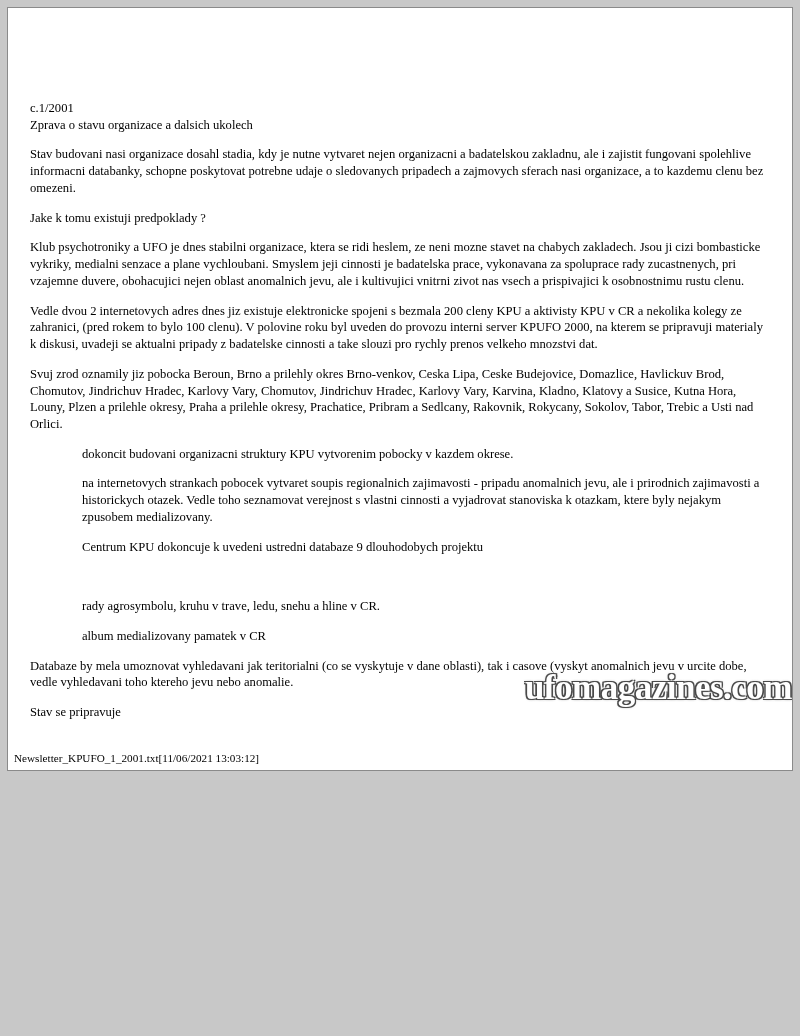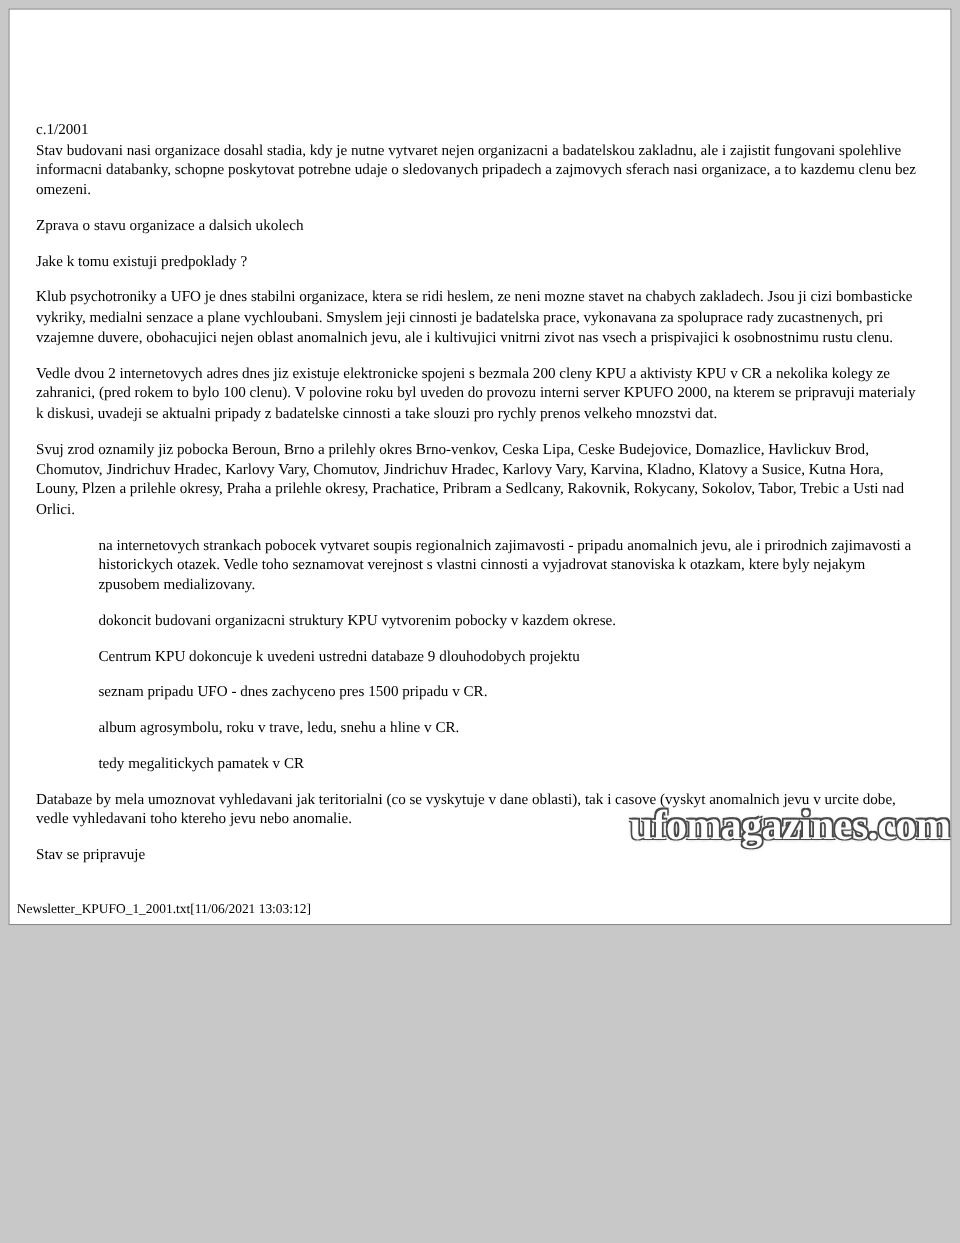--- a/index.html
+++ b/index.html
@@ -88,35 +88,35 @@
   }
 </style>
 </head>
 <body>
 
 <div class="page">
 
   <div class="doc-body">
 
     <p class="para tight heading-line">c.1/2001</p>
+    <p class="para">Zprava o stavu organizace a dalsich ukolech</p>
+
     <p class="para"> Stav budovani nasi organizace dosahl stadia, kdy je nutne vytvaret nejen organizacni a badatelskou zakladnu, ale i zajistit fungovani spolehlive informacni databanky, schopne poskytovat potrebne udaje o sledovanych pripadech a zajmovych sferach nasi organizace, a to kazdemu clenu bez omezeni.</p>
-
-    <p class="para">Zprava o stavu organizace a dalsich ukolech</p>
     <p class="para">Jake k tomu existuji predpoklady ?</p>
     <p class="para">Klub psychotroniky a UFO je dnes stabilni organizace, ktera se ridi heslem, ze neni mozne stavet na chabych zakladech. Jsou ji cizi bombasticke vykriky, medialni senzace a plane vychloubani. Smyslem jeji cinnosti je badatelska prace, vykonavana za spoluprace rady zucastnenych, pri vzajemne duvere, obohacujici nejen oblast anomalnich jevu, ale i kultivujici vnitrni zivot nas vsech a prispivajici k osobnostnimu rustu clenu.</p>
     <p class="para">Vedle dvou 2 internetovych adres dnes jiz existuje elektronicke spojeni s bezmala 200 cleny KPU  a aktivisty KPU v CR a nekolika kolegy ze zahranici, (pred rokem to bylo 100 clenu). V polovine roku byl uveden do provozu interni server KPUFO 2000, na kterem se pripravuji materialy k diskusi, uvadeji se aktualni pripady z badatelske cinnosti a take slouzi pro rychly prenos velkeho mnozstvi dat.</p>
     <p class="para">Svuj zrod oznamily jiz pobocka Beroun, Brno a prilehly okres Brno-venkov, Ceska Lipa, Ceske Budejovice, Domazlice, Havlickuv Brod, Chomutov, Jindrichuv Hradec, Karlovy Vary, Chomutov, Jindrichuv Hradec, Karlovy Vary, Karvina, Kladno, Klatovy a Susice, Kutna Hora, Louny, Plzen a prilehle okresy, Praha a prilehle okresy, Prachatice, Pribram a Sedlcany, Rakovnik, Rokycany, Sokolov, Tabor, Trebic a Usti nad Orlici.</p>
 
+    <p class="list-item hang"><span class="marker">1.</span><span class="li-text">dokoncit budovani organizacni struktury KPU vytvorenim pobocky v kazdem okrese.</span></p>
     <p class="list-item hang"><span class="marker">2.</span><span class="li-text">na internetovych strankach pobocek vytvaret soupis regionalnich zajimavosti - pripadu anomalnich jevu, ale i prirodnich zajimavosti a historickych otazek. Vedle toho seznamovat verejnost s vlastni cinnosti a vyjadrovat stanoviska k otazkam, ktere byly nejakym zpusobem medializovany.</span></p>
-    <p class="list-item hang"><span class="marker">1.</span><span class="li-text">dokoncit budovani organizacni struktury KPU vytvorenim pobocky v kazdem okrese.</span></p>
     <p class="list-item hang"><span class="marker">3.</span><span class="li-text">Centrum KPU dokoncuje k uvedeni ustredni databaze 9 dlouhodobych projektu</span></p>
 
-    <p class="list-item hang"><span class="marker">b)</span><span class="li-text">seznam pripadu UFO - dnes zachyceno pres 1500 pripadu v CR.</span></p>
-    <p class="list-item hang"><span class="marker">c)</span><span class="li-text">album agrosymbolu, roku v trave, ledu, snehu a hline v CR.</span></p>
-    <p class="list-item hang"><span class="marker">d)</span><span class="li-text">tedy megalitickych pamatek v CR</span></p>
+    <p class="list-item hang"><span class="marker">b)</span></p>
+    <p class="list-item hang"><span class="marker">c)</span><span class="li-text">rady agrosymbolu, kruhu v trave, ledu, snehu a hline v CR.</span></p>
+    <p class="list-item hang"><span class="marker">d)</span><span class="li-text">album medializovany pamatek v CR</span></p>
 
     <p class="para">Databaze by mela umoznovat vyhledavani jak teritorialni (co se vyskytuje v dane oblasti), tak i casove (vyskyt anomalnich jevu v urcite dobe, vedle vyhledavani toho ktereho jevu nebo anomalie.</p>
     <p class="para">Stav se pripravuje</p>
 
 
   </div>
 
   <div class="watermark">ufomagazines.com</div>
 
   <div class="footer">Newsletter_KPUFO_1_2001.txt[11/06/2021 13:03:12]</div>

